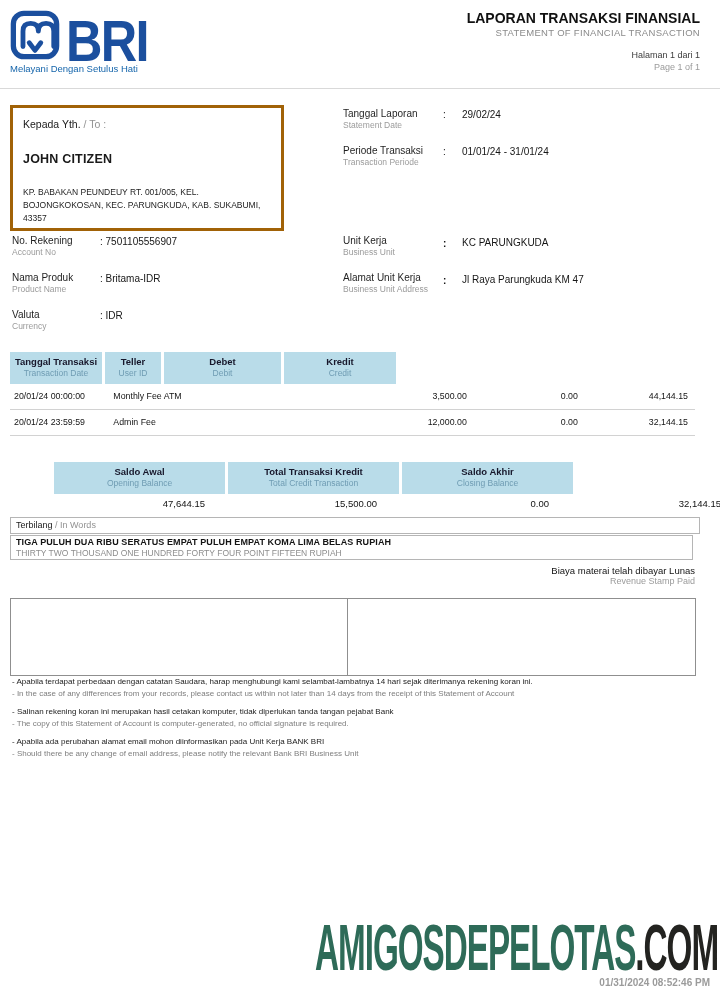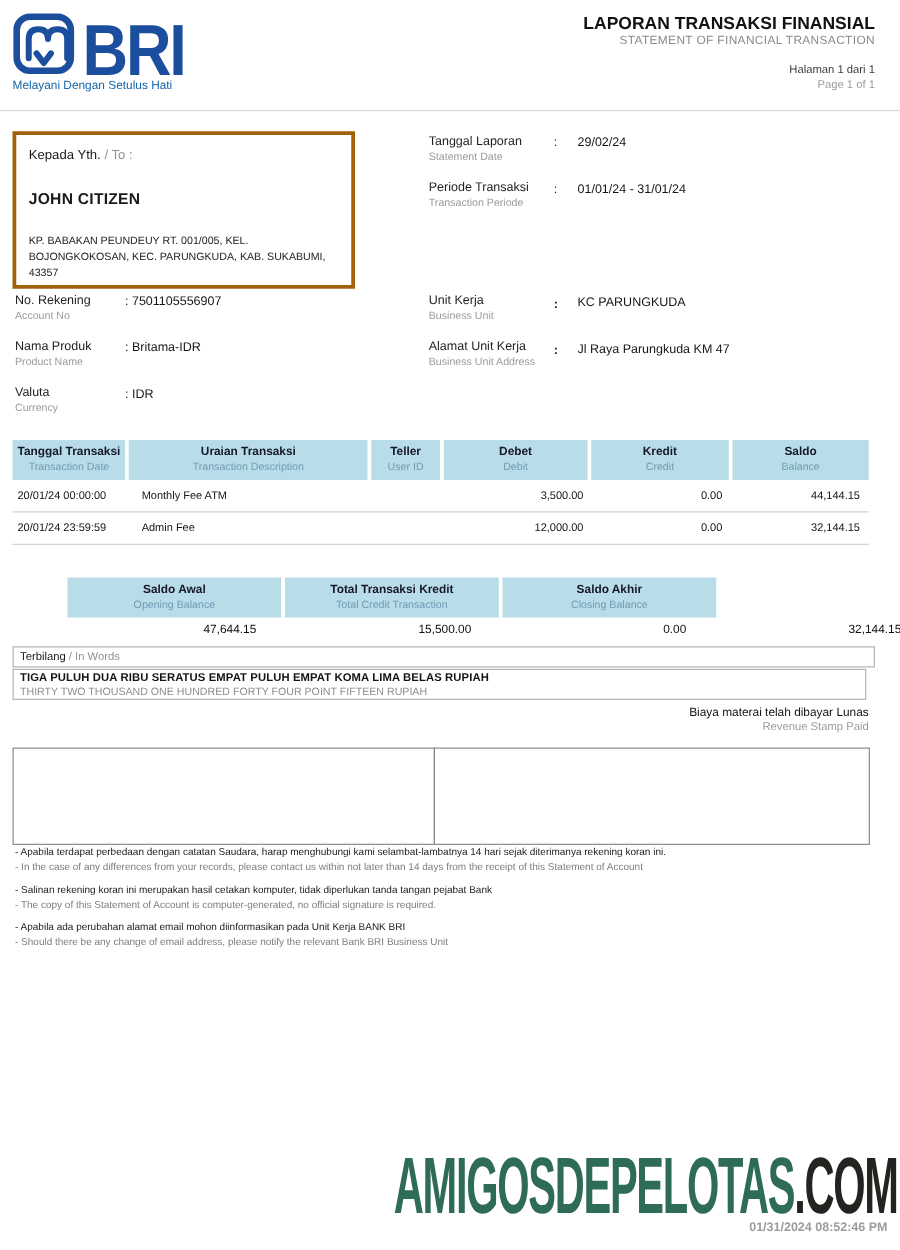--- a/index.html
+++ b/index.html
@@ -151,39 +151,31 @@
   </div>
   <div class="abs f-value" style="left:443px;top:275px;font-weight:bold;">:</div>
   <div class="abs f-value" style="left:462px;top:274px;">Jl Raya Parungkuda KM 47</div>
 
   <div class="txn">
     <div class="t-head">
       <div class="hc c1">
         <div class="l1">Tanggal Transaksi</div>
         <div class="l2">Transaction Date</div>
       </div>
-      <div class="hc c2">
-        <div class="l1">Uraian Transaksi</div>
-        <div class="l2">Transaction  Description</div>
-      </div>
       <div class="hc c3">
         <div class="l1">Teller</div>
         <div class="l2">User ID</div>
       </div>
       <div class="hc c4">
         <div class="l1">Debet</div>
         <div class="l2">Debit</div>
       </div>
       <div class="hc c5">
         <div class="l1">Kredit</div>
         <div class="l2">Credit</div>
-      </div>
-      <div class="hc c6">
-        <div class="l1">Saldo</div>
-        <div class="l2">Balance</div>
       </div>
     </div>
     <div class="t-row">
       <div class="cell c1 date">20/01/24 00:00:00</div>
       <div class="cell c2 desc">Monthly Fee ATM</div>
       <div class="cell c3"></div>
       <div class="cell c4 num">3,500.00</div>
       <div class="cell c5 num">0.00</div>
       <div class="cell c6 num">44,144.15</div>
     </div>

